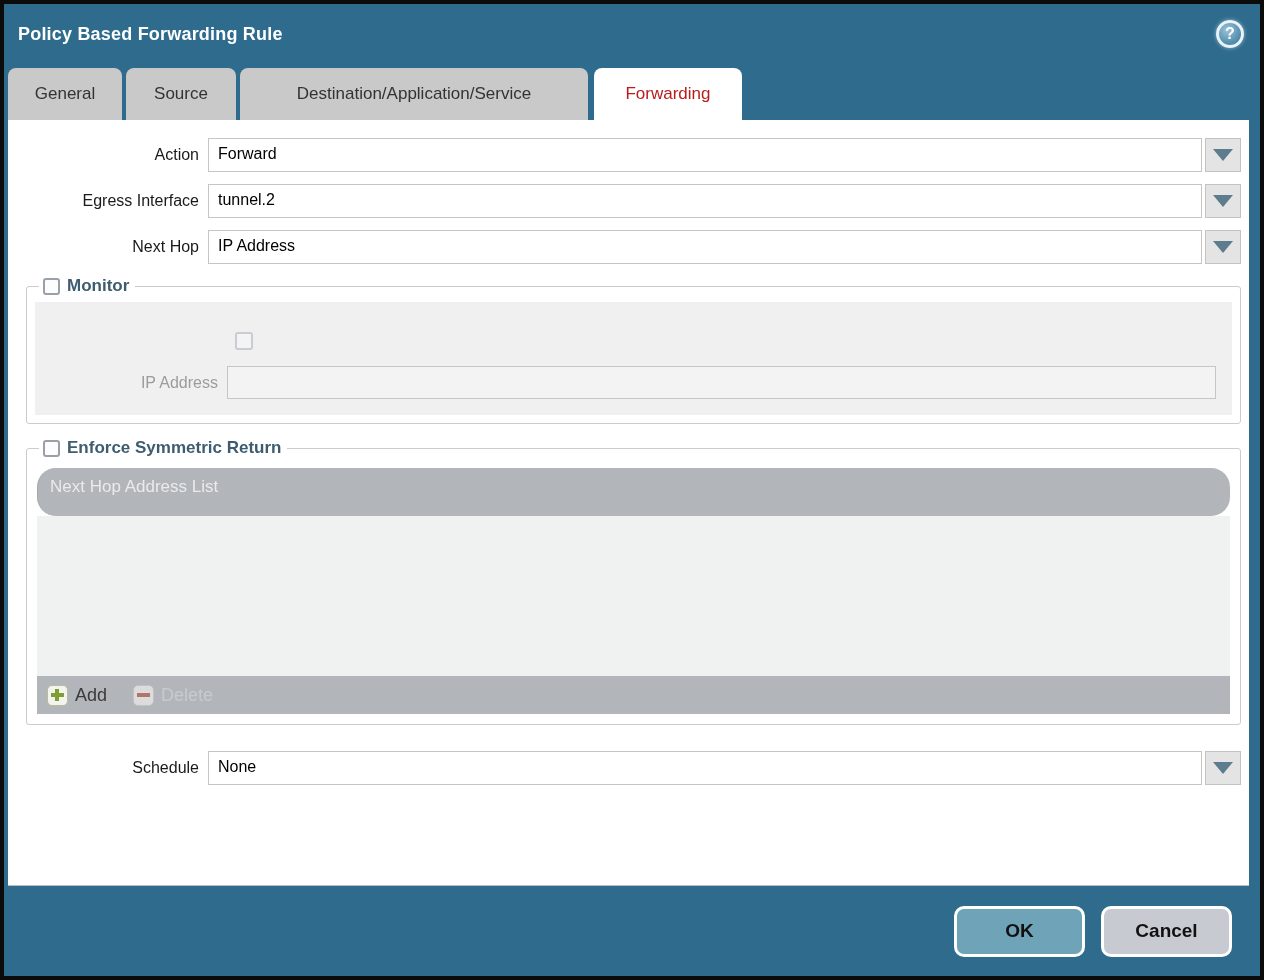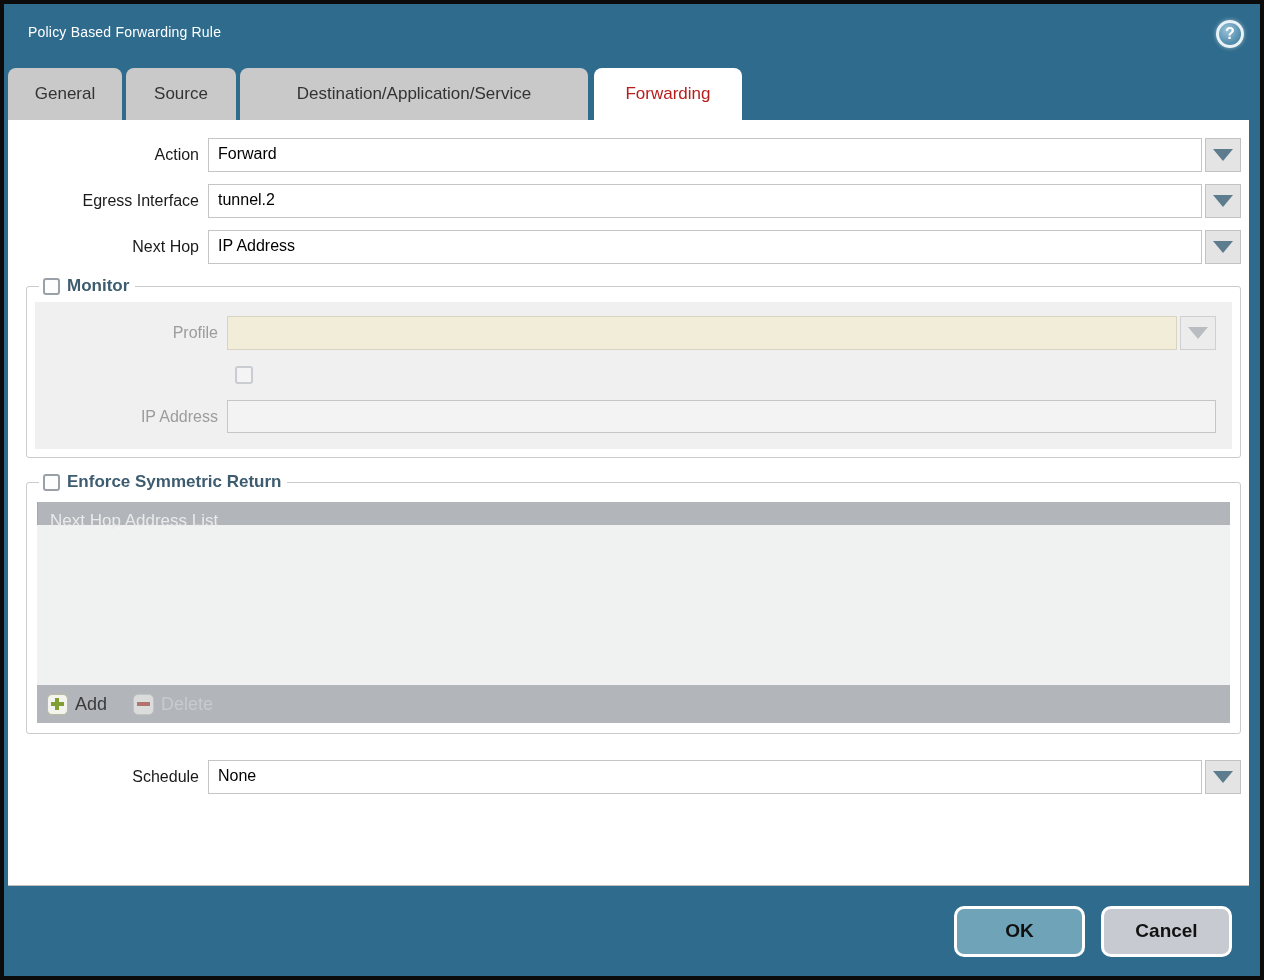--- a/index.html
+++ b/index.html
@@ -10,22 +10,22 @@
     width: 1264px; height: 980px;
     border: 4px solid #0b0b0b;
     background: #2e6b8d;
     display: flex; flex-direction: column;
     position: relative;
   }
 
   
   .titlebar { height: 64px; position: relative; flex: none; }
   .title {
-    position: absolute; left: 24px; top: 20px;
-    color: #ffffff; font-size: 14px; letter-spacing: .2px;
+    position: absolute; left: 14px; top: 20px;
+    color: #ffffff; font-size: 18px; letter-spacing: .2px; font-weight: bold;
   }
   .help {
     position: absolute; right: 16px; top: 16px;
     width: 28px; height: 28px; border-radius: 50%;
     background: radial-gradient(circle at 38% 32%, #9cc4da 0%, #5e96b4 55%, #3a7697 100%);
     border: 3px solid #e9f2f7;
     color: #ffffff; font-size: 16px; font-weight: bold;
     display: flex; align-items: center; justify-content: center;
     cursor: pointer; box-shadow: 0 0 4px rgba(255,255,255,.5);
   }
@@ -109,23 +109,24 @@
   .text-input {
     flex: 1; height: 33px; margin-right: 8px;
     background: #f3f3f3; border: 1px solid #c6c6c6;
     font-size: 16px; color: #555; padding: 0 8px;
     font-family: "Liberation Sans", sans-serif;
   }
 
   
   .nh-table { margin: 4px 2px 2px 2px; }
   .nh-header {
-    height: 23px; background: #b2b5b9; color: #e9ebec;
+    height: 48px; background: #b2b5b9; color: #e9ebec;
     font-size: 17px; padding: 9px 0 0 12px;
     border-left: 1px solid #a5a8ac;
+    border-radius: 19px;
   }
   .nh-body { height: 160px; background: #f0f1f1; }
   .nh-footer {
     height: 38px; background: #b2b5b9;
     display: flex; align-items: center; padding-left: 10px;
   }
   .tbl-btn { display: flex; align-items: center; margin-right: 26px; cursor: pointer; }
   .icon-box {
     position: relative; width: 21px; height: 21px; margin-right: 7px;
     border-radius: 5px; flex: none;
@@ -207,29 +208,20 @@
     </div>
 
 
     <fieldset class="group">
       <legend class="group-legend">
         <span class="cb"></span>
         <span class="legend-text">Monitor</span>
       </legend>
       <div class="disabled-panel">
 
-        <div class="row">
-          <label class="flabel2">Profile</label>
-          <div class="combo">
-            <div class="combo-value cream"></div>
-            <div class="combo-btn dim">
-              <span class="arrow-down dim"></span>
-            </div>
-          </div>
-        </div>
 
         <div class="check-row">
           <span class="cb small"></span>
         </div>
 
         <div class="row" style="margin-bottom:0;">
           <label class="flabel2">IP Address</label>
           <input class="text-input" readonly="" value="" style="">
         </div>
 

